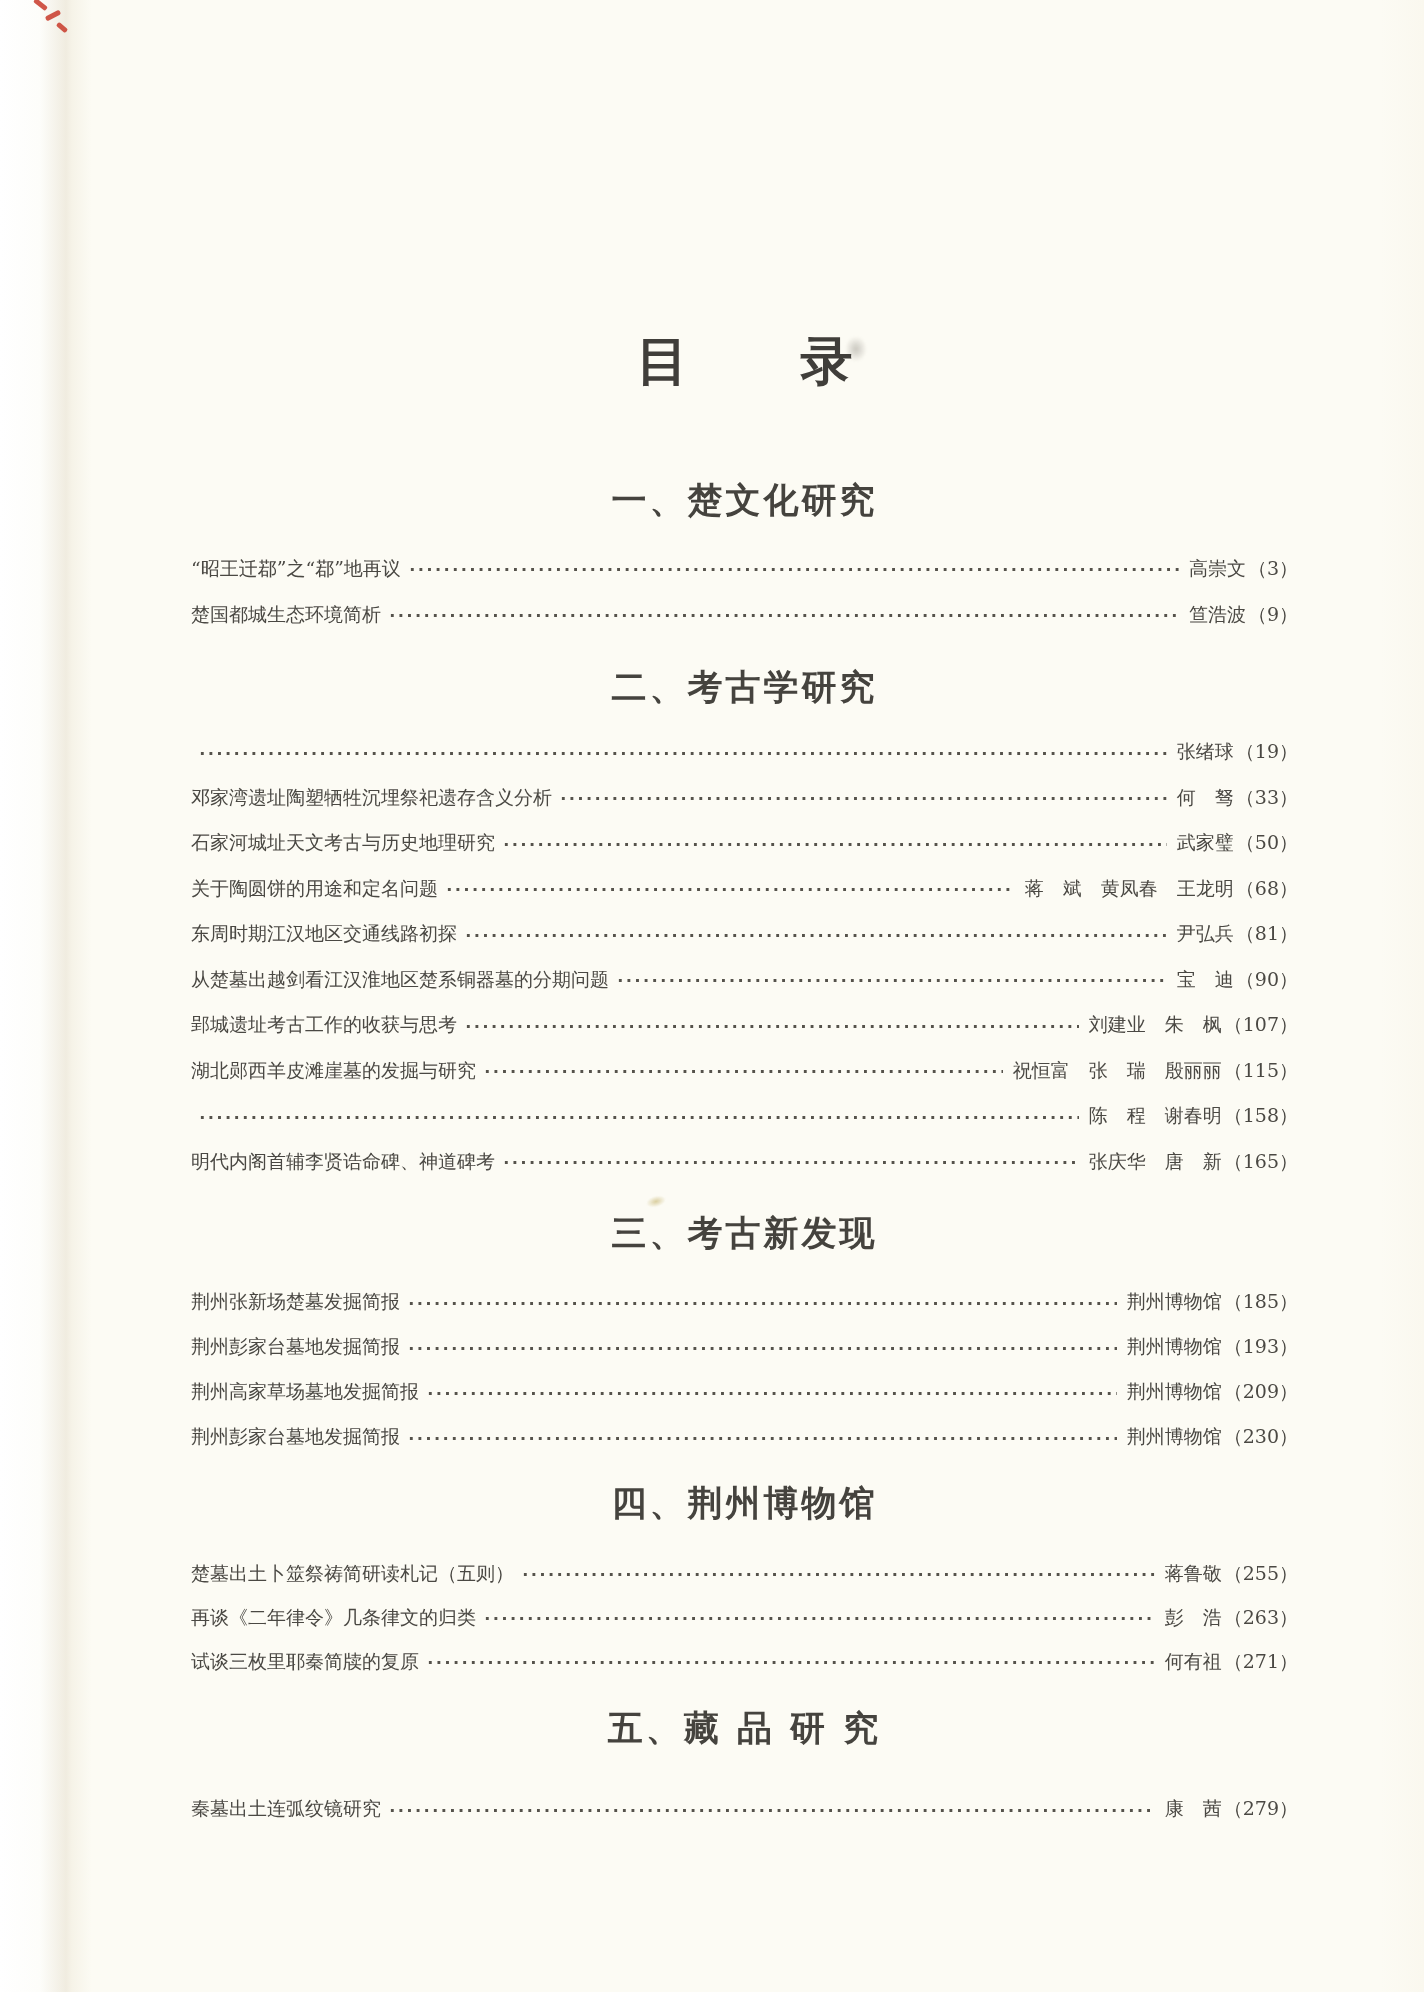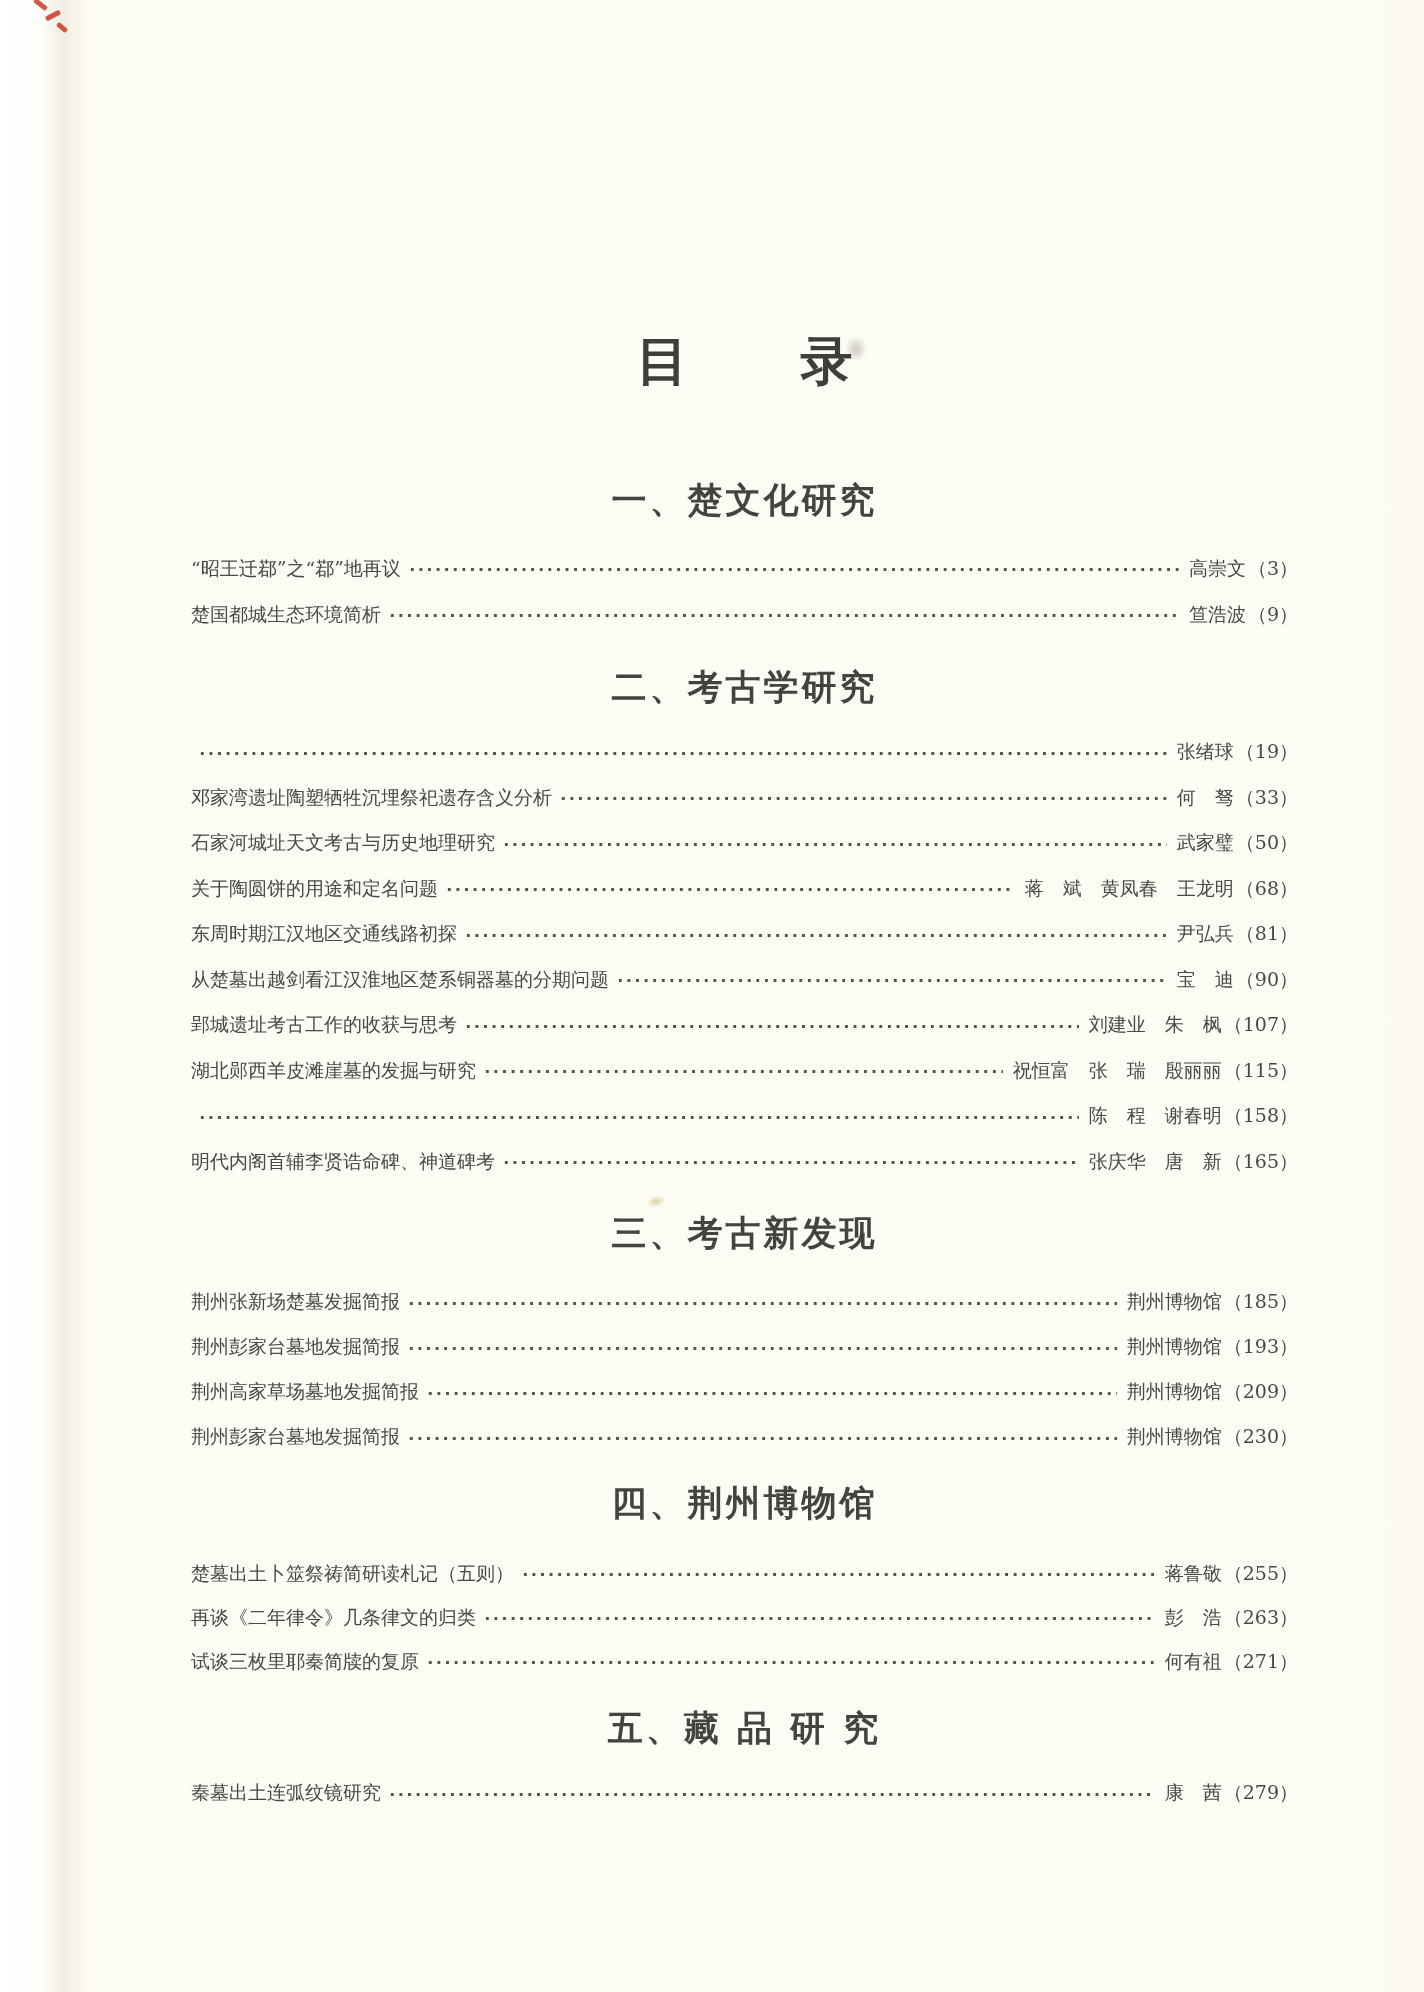--- a/index.html
+++ b/index.html
@@ -79,21 +79,21 @@
 
   .sec-2 { margin-top: 27px; }
   .sec-2 .rows { margin-top: 24px; }
   .sec-2 .toc-row { line-height: 45px; align-items: center; }
 
   .sec-3 { margin-top: 22px; }
   .sec-3 .rows { margin-top: 26px; }
   .sec-3 .toc-row { line-height: 44px; }
 
   .sec-4 { margin-top: 23px; }
-  .sec-4 .rows { margin-top: 20px; text-align: center; }
+  .sec-4 .rows { margin-top: 36px; text-align: center; }
   .sec-4 .toc-row { line-height: 45px; }
 
   
   .red-mark { position: absolute; background: #c8392a; border-radius: 2px; opacity: .85; }
   .red-mark.m1 { left: 33px; top: 2px;  width: 15px; height: 5px; transform: rotate(38deg); }
   .red-mark.m2 { left: 45px; top: 13px; width: 16px; height: 5px; transform: rotate(-28deg); }
   .red-mark.m3 { left: 56px; top: 25px; width: 12px; height: 5px; transform: rotate(40deg); }
 
   .smudge-a {
     position: absolute; left: 845px; top: 336px; width: 22px; height: 26px;

